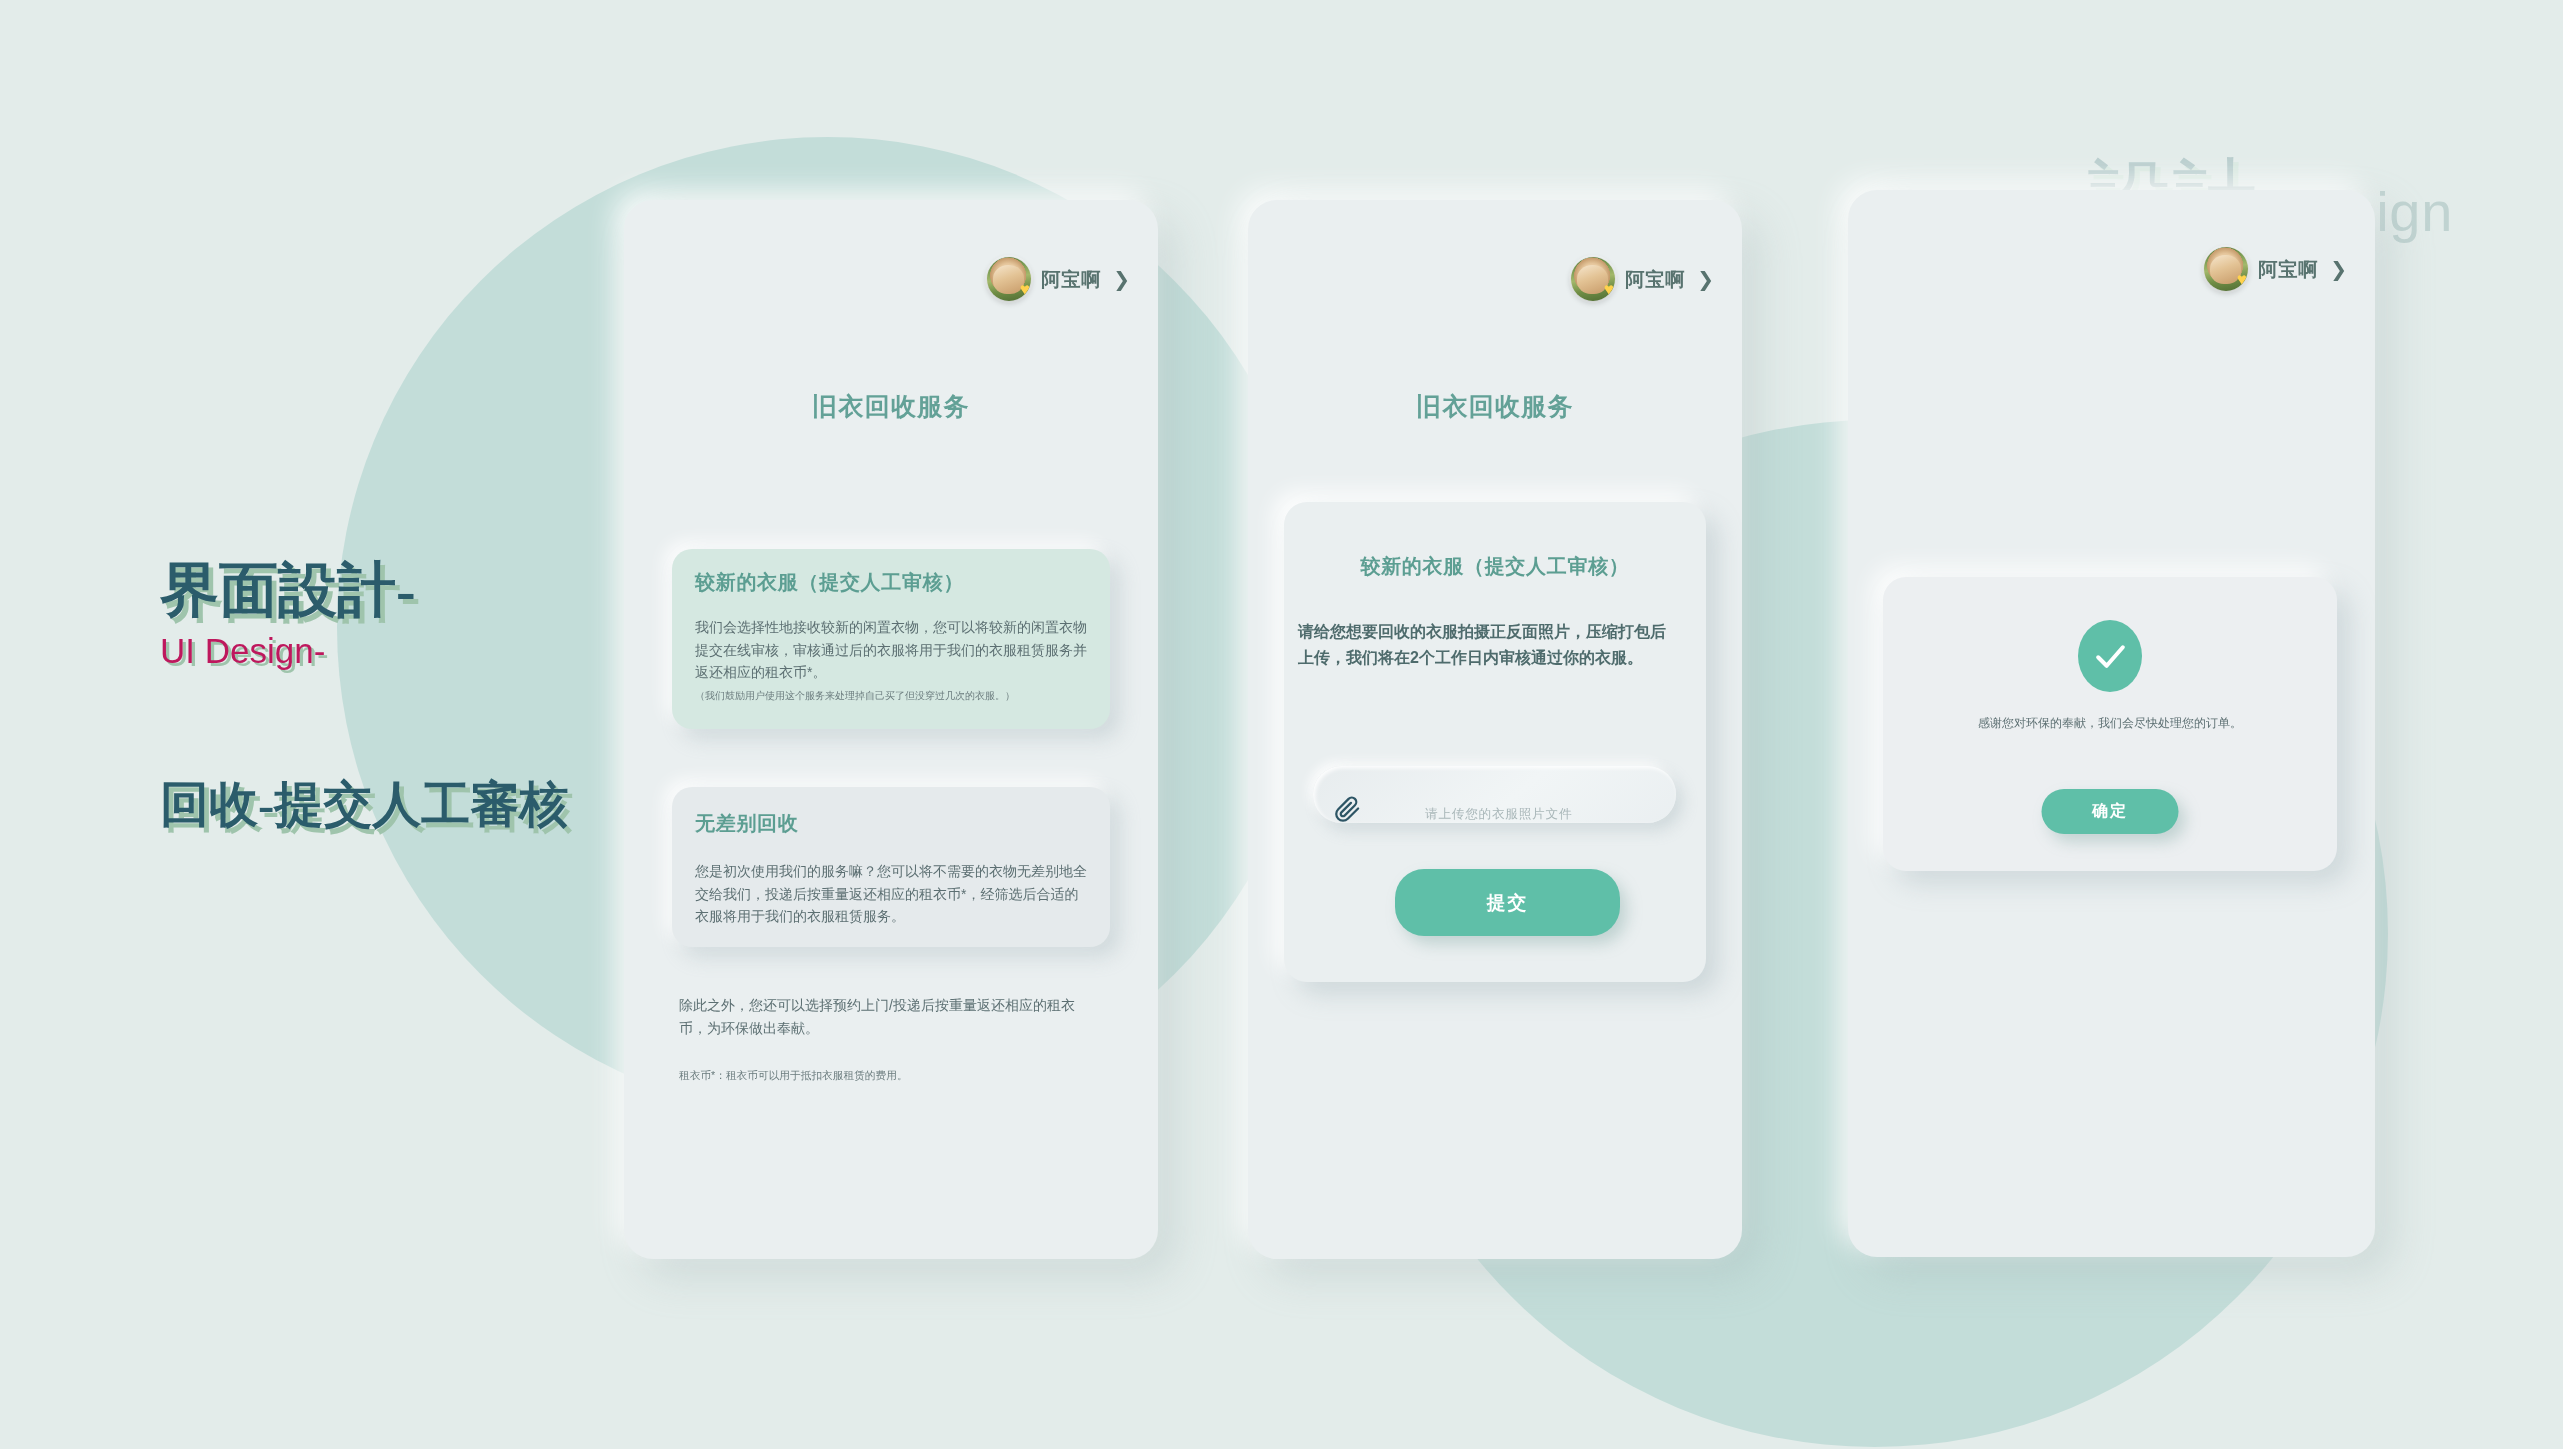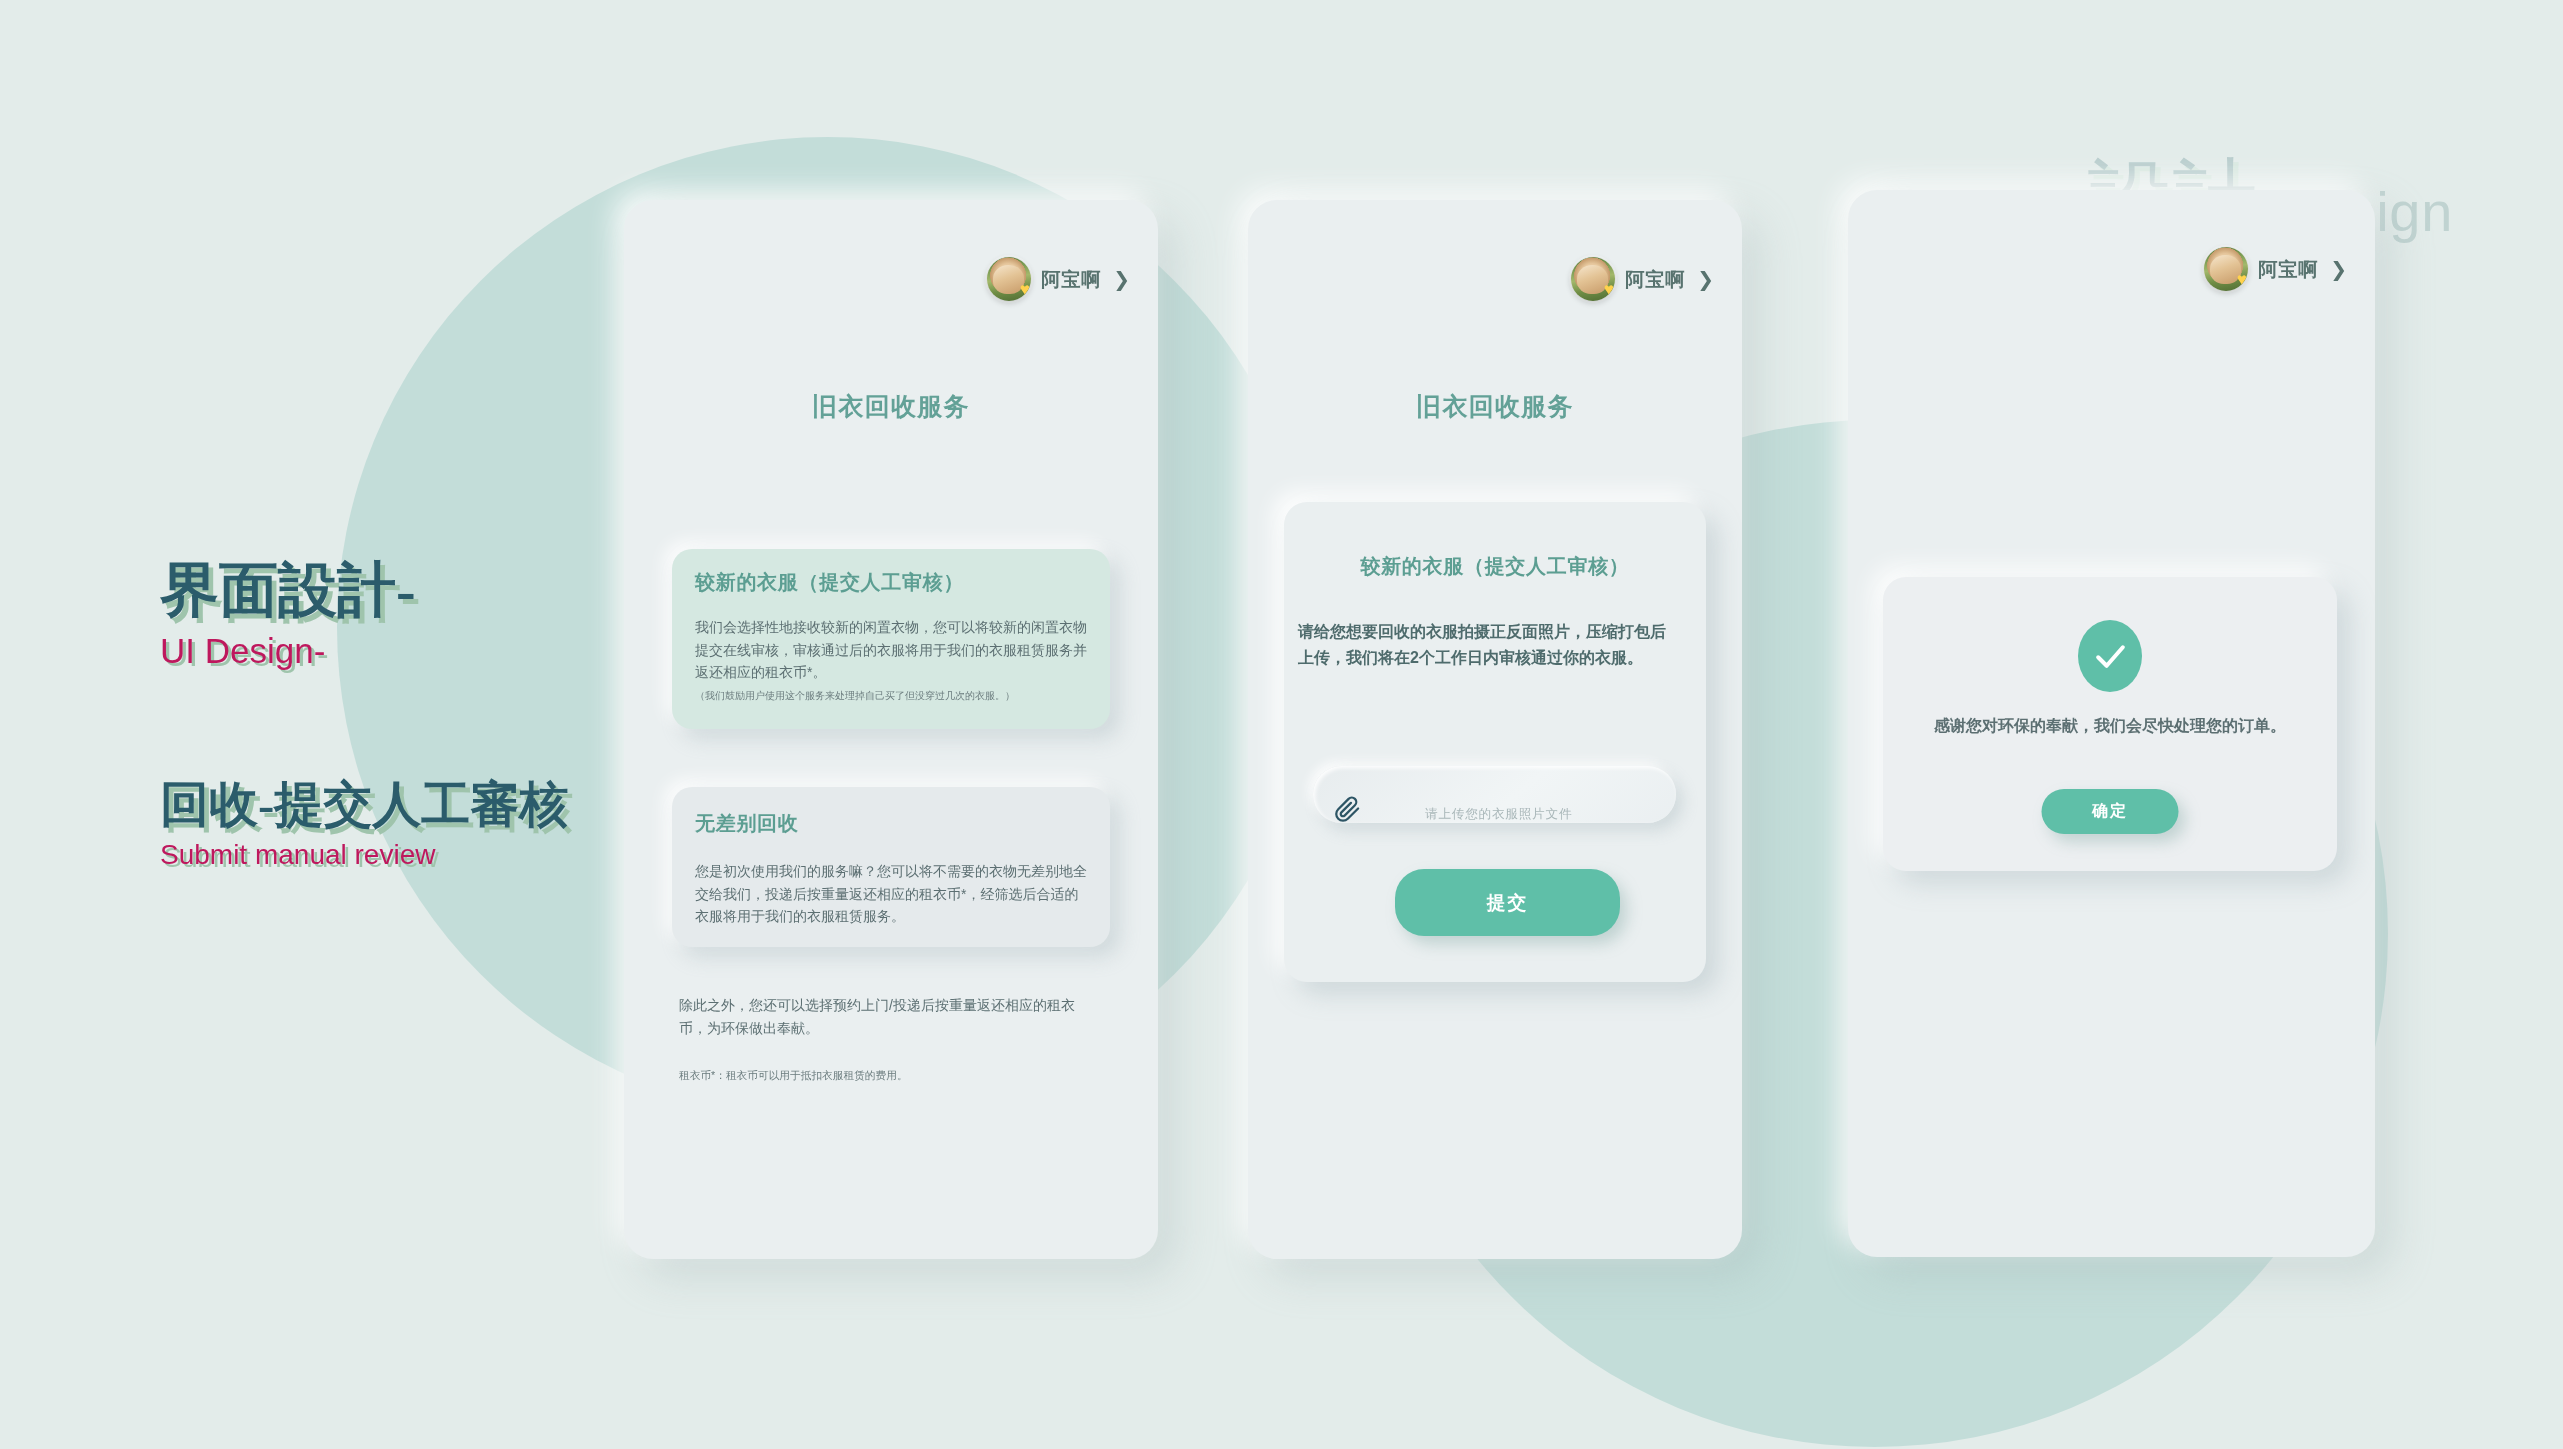--- a/index.html
+++ b/index.html
@@ -328,23 +328,23 @@
     display: flex;
     align-items: center;
     justify-content: center;
   }
   .check-badge svg { width: 37px; height: 37px; }
   .dialog-msg {
     position: absolute;
     left: 27px; right: 27px;
     top: 137px;
     text-align: center;
-    font-size: 16px;
+    font-size: 12px;
     line-height: 1.5;
-    font-weight: 700;
+    font-weight: 400;
     color: #5c6f72;
   }
   #btn-confirm {
     left: 50%;
     transform: translateX(-50%);
     top: 212px;
     width: 137px;
     height: 45px;
     font-size: 16px;
   }
@@ -361,21 +361,20 @@
     <span class="wm-cn">設計</span>
     <span class="wm-en">Design</span>
   </div>
 
   <div id="headline">
     <div class="hl-cn">界面設計-</div>
     <div class="hl-en">UI Design-</div>
   </div>
   <div id="headline-2">
     <div class="hl-cn">回收-提交人工審核</div>
-    <div class="hl-en">Submit manual review</div>
   </div>
 
   <div class="phone" id="phone-1">
 
     <div class="profile">
       <div class="avatar"></div>
       <span class="profile-name">阿宝啊</span>
       <span class="profile-chevron">❯</span>
     </div>
 

